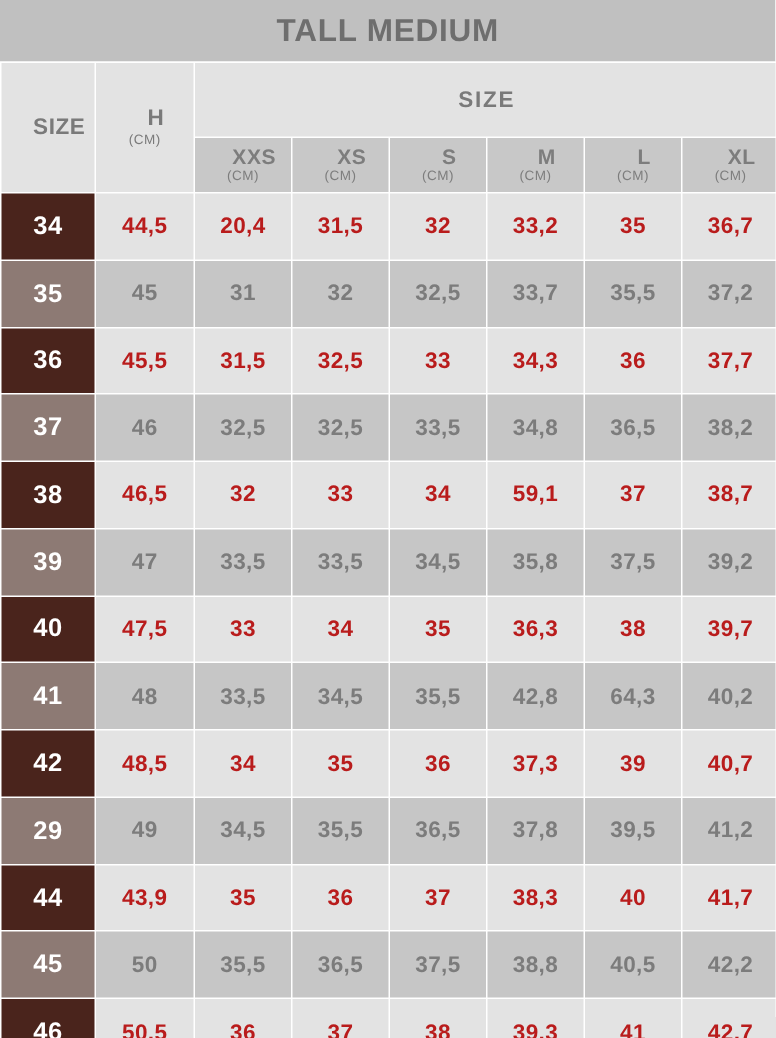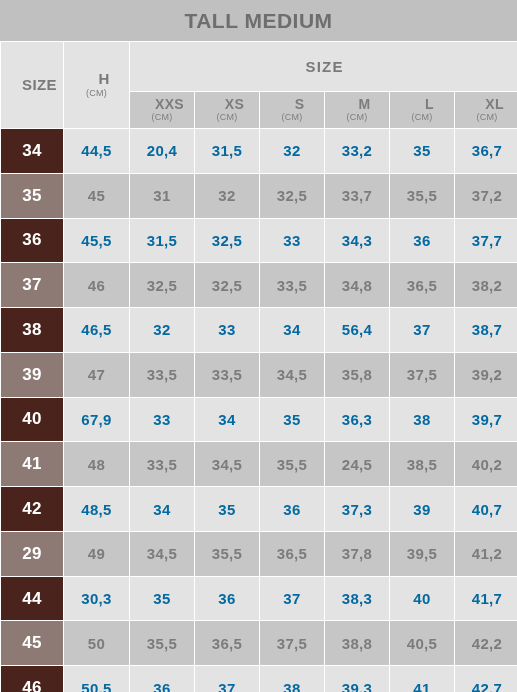--- a/index.html
+++ b/index.html
@@ -95,21 +95,21 @@
     font-size: 9px;
     font-weight: normal;
     letter-spacing: 0.3px;
     margin-top: 2px;
     line-height: 1.1;
   }
 
   
   tr.row-odd  td.size-cell { background: #4a241c; color: #ffffff; }
   tr.row-even td.size-cell { background: #8d7a74; color: #ffffff; }
-  tr.row-odd  td.data-cell { background: #e3e3e3; color: #0369a1; }
+  tr.row-odd  td.data-cell { background: #e3e3e3; color: #b91c1c; }
   tr.row-even td.data-cell { background: #c6c6c6; color: #7c7c7c; }
 
   td.size-cell {
     height: 43px;
     font-size: 17px;
     letter-spacing: 0.3px;
   }
   td.data-cell {
     height: 43px;
     font-size: 15px;
@@ -214,52 +214,52 @@
           <td class="data-cell">34,8</td>
           <td class="data-cell">36,5</td>
           <td class="data-cell">38,2</td>
         </tr>
         <tr class="row-odd">
           <td class="size-cell">38</td>
           <td class="data-cell">46,5</td>
           <td class="data-cell">32</td>
           <td class="data-cell">33</td>
           <td class="data-cell">34</td>
-          <td class="data-cell">56,4</td>
+          <td class="data-cell">59,1</td>
           <td class="data-cell">37</td>
           <td class="data-cell">38,7</td>
         </tr>
         <tr class="row-even">
           <td class="size-cell">39</td>
           <td class="data-cell">47</td>
           <td class="data-cell">33,5</td>
           <td class="data-cell">33,5</td>
           <td class="data-cell">34,5</td>
           <td class="data-cell">35,8</td>
           <td class="data-cell">37,5</td>
           <td class="data-cell">39,2</td>
         </tr>
         <tr class="row-odd">
           <td class="size-cell">40</td>
-          <td class="data-cell">67,9</td>
+          <td class="data-cell">47,5</td>
           <td class="data-cell">33</td>
           <td class="data-cell">34</td>
           <td class="data-cell">35</td>
           <td class="data-cell">36,3</td>
           <td class="data-cell">38</td>
           <td class="data-cell">39,7</td>
         </tr>
         <tr class="row-even">
           <td class="size-cell">41</td>
           <td class="data-cell">48</td>
           <td class="data-cell">33,5</td>
           <td class="data-cell">34,5</td>
           <td class="data-cell">35,5</td>
-          <td class="data-cell">24,5</td>
-          <td class="data-cell">38,5</td>
+          <td class="data-cell">42,8</td>
+          <td class="data-cell">64,3</td>
           <td class="data-cell">40,2</td>
         </tr>
         <tr class="row-odd">
           <td class="size-cell">42</td>
           <td class="data-cell">48,5</td>
           <td class="data-cell">34</td>
           <td class="data-cell">35</td>
           <td class="data-cell">36</td>
           <td class="data-cell">37,3</td>
           <td class="data-cell">39</td>
@@ -270,21 +270,21 @@
           <td class="data-cell">49</td>
           <td class="data-cell">34,5</td>
           <td class="data-cell">35,5</td>
           <td class="data-cell">36,5</td>
           <td class="data-cell">37,8</td>
           <td class="data-cell">39,5</td>
           <td class="data-cell">41,2</td>
         </tr>
         <tr class="row-odd">
           <td class="size-cell">44</td>
-          <td class="data-cell">30,3</td>
+          <td class="data-cell">43,9</td>
           <td class="data-cell">35</td>
           <td class="data-cell">36</td>
           <td class="data-cell">37</td>
           <td class="data-cell">38,3</td>
           <td class="data-cell">40</td>
           <td class="data-cell">41,7</td>
         </tr>
         <tr class="row-even">
           <td class="size-cell">45</td>
           <td class="data-cell">50</td>

